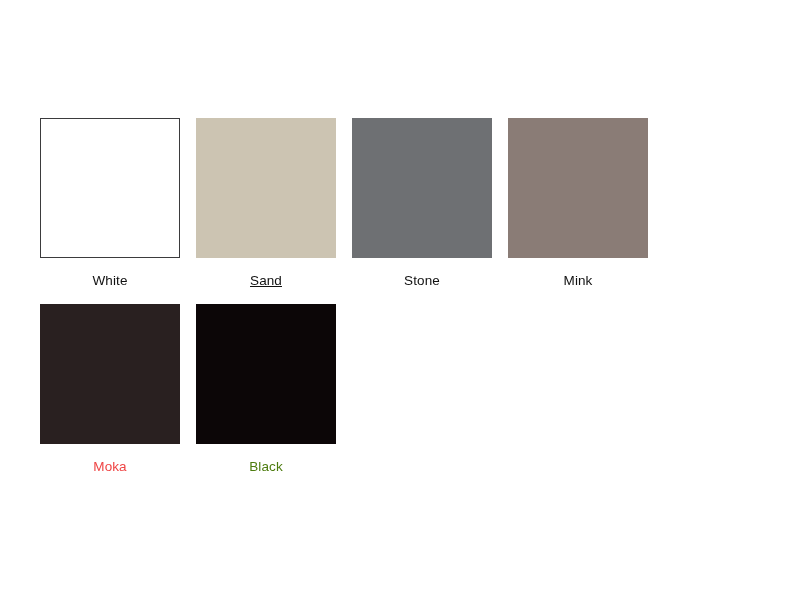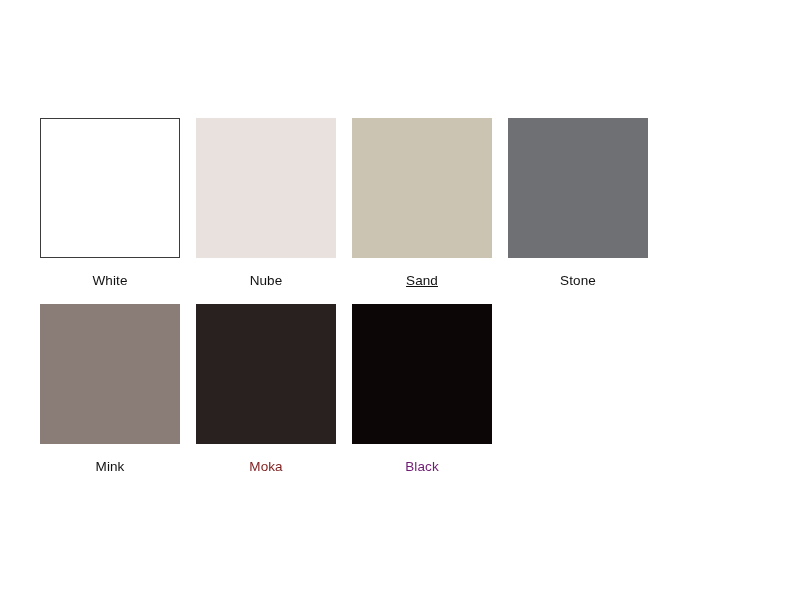--- a/index.html
+++ b/index.html
@@ -61,45 +61,41 @@
 <body style="background: rgb(255, 255, 255);">
 
 <div id="palette-board">
   <div class="swatch-grid">
 
     <div class="swatch-cell">
       <div class="swatch-chip bordered" style="background: rgb(255, 255, 255); border-color: rgb(59, 59, 61);"></div>
       <div class="swatch-label" style="color: rgb(17, 17, 17);">White</div>
     </div>
 
-    <div class="swatch-cell">
-      <div class="swatch-chip" style="background: rgb(233, 225, 221);"></div>
-      <div class="swatch-label" style="color: rgb(17, 17, 17);">Nube</div>
-    </div>
 
 
     <div class="swatch-cell">
       <div class="swatch-chip" style="background: rgb(204, 196, 178);"></div>
       <div class="swatch-label" style="color: rgb(17, 17, 17); text-decoration: underline;">Sand</div>
     </div>
 
     <div class="swatch-cell">
       <div class="swatch-chip" style="background: rgb(110, 112, 115);"></div>
       <div class="swatch-label" style="color: rgb(17, 17, 17);">Stone</div>
     </div>
 
     <div class="swatch-cell">
       <div class="swatch-chip" style="background: rgb(138, 124, 118);"></div>
       <div class="swatch-label" style="color: rgb(17, 17, 17);">Mink</div>
     </div>
 
     <div class="swatch-cell">
       <div class="swatch-chip" style="background: rgb(41, 32, 32);"></div>
-      <div class="swatch-label" style="color: #7f1d1d;">Moka</div>
+      <div class="swatch-label" style="color: #ef4444;">Moka</div>
     </div>
 
     <div class="swatch-cell">
       <div class="swatch-chip" style="background: rgb(12, 6, 7);"></div>
-      <div class="swatch-label" style="color: #701a75;">Black</div>
+      <div class="swatch-label" style="color: #4d7c0f;">Black</div>
     </div>
 
   </div>
 </div>
 
 </body></html>

